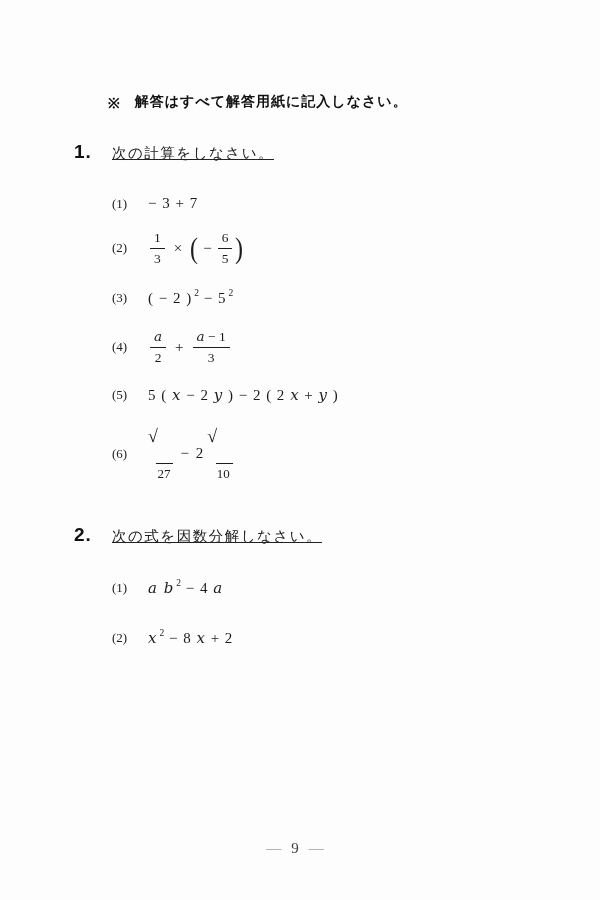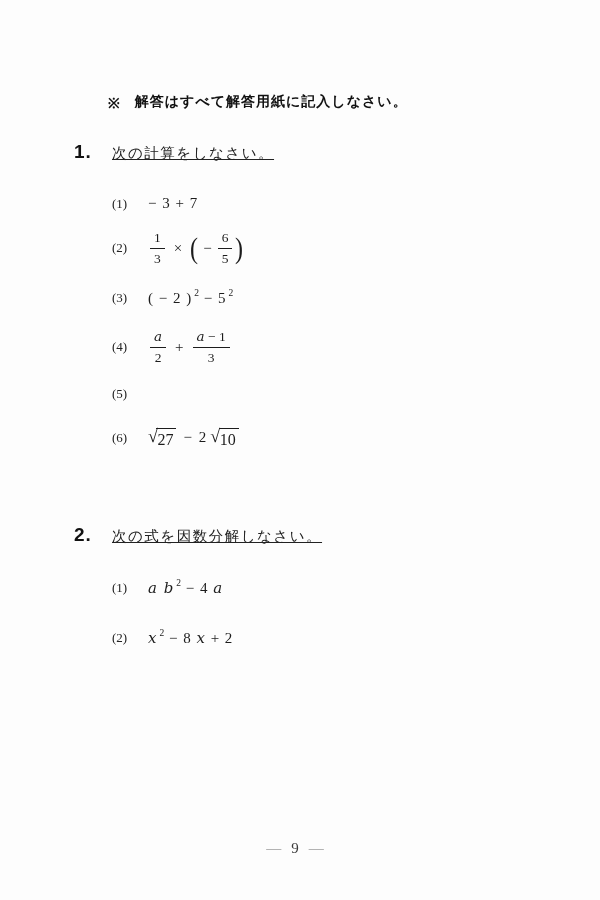--- a/index.html
+++ b/index.html
@@ -40,21 +40,21 @@
   .frac .den{padding:2px 4px 0;}
 
   
   .bigparen{font-size:30px;font-weight:300;line-height:1;display:inline-block;
             transform:scaleX(0.8);color:#1c1c1c;font-family:"Liberation Serif",serif;}
 
   
   .sqrt{display:inline-flex;align-items:flex-start;line-height:1;}
   .sqrt .sym{font-size:18px;line-height:0.9;}
   .sqrt .radicand{border-top:1.3px solid #1c1c1c;padding:2.5px 3px 0 1px;
-                  margin-left:-1.5px;font-size:16px;line-height:1;}
+                  margin-left:-1.5px;font-size:13px;line-height:1;margin-top:35px;}
 
   
   .footer{position:absolute;top:840px;left:0;right:10px;text-align:center;
           font-size:15px;color:#3a3a3a;}
   .footer .dash{color:#9b9b9b;margin:0 10px;}
 </style>
 </head>
 <body>
 
 <div class="page">
@@ -107,20 +107,21 @@
         <span class="mop">+</span>
         <span class="frac">
           <span class="num ps"><span class="mv">a</span><span class="ps"> − 1</span></span>
           <span class="den">3</span>
         </span>
       </span>
     </div>
 
   <div class="item" id="q1-i5">
       <span class="item-label">(5)</span>
+      <span class="expr"><span class="ps">5 ( </span><span class="mv">x</span><span class="ps"> − 2 </span><span class="mv">y</span><span class="ps"> ) − 2 ( 2 </span><span class="mv">x</span><span class="ps"> + </span><span class="mv">y</span><span class="ps"> )</span></span>
     </div>
 
   <div class="item" id="q1-i6">
       <span class="item-label">(6)</span>
       <span class="mrow">
         <span class="sqrt">
           <span class="sym">√</span>
           <span class="radicand">27</span>
         </span>
         <span class="mop">−</span>

